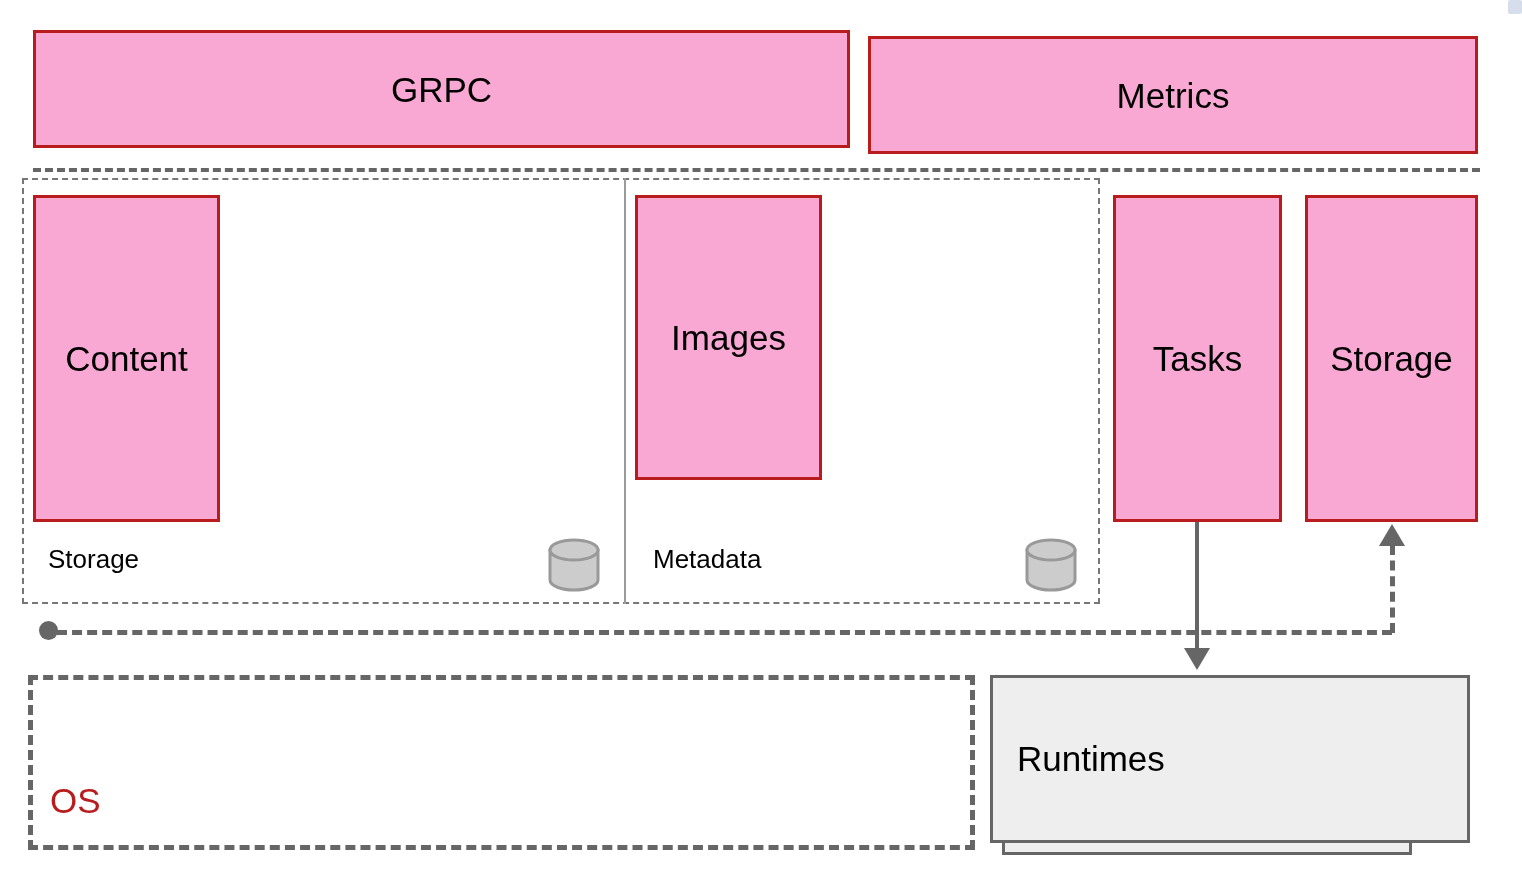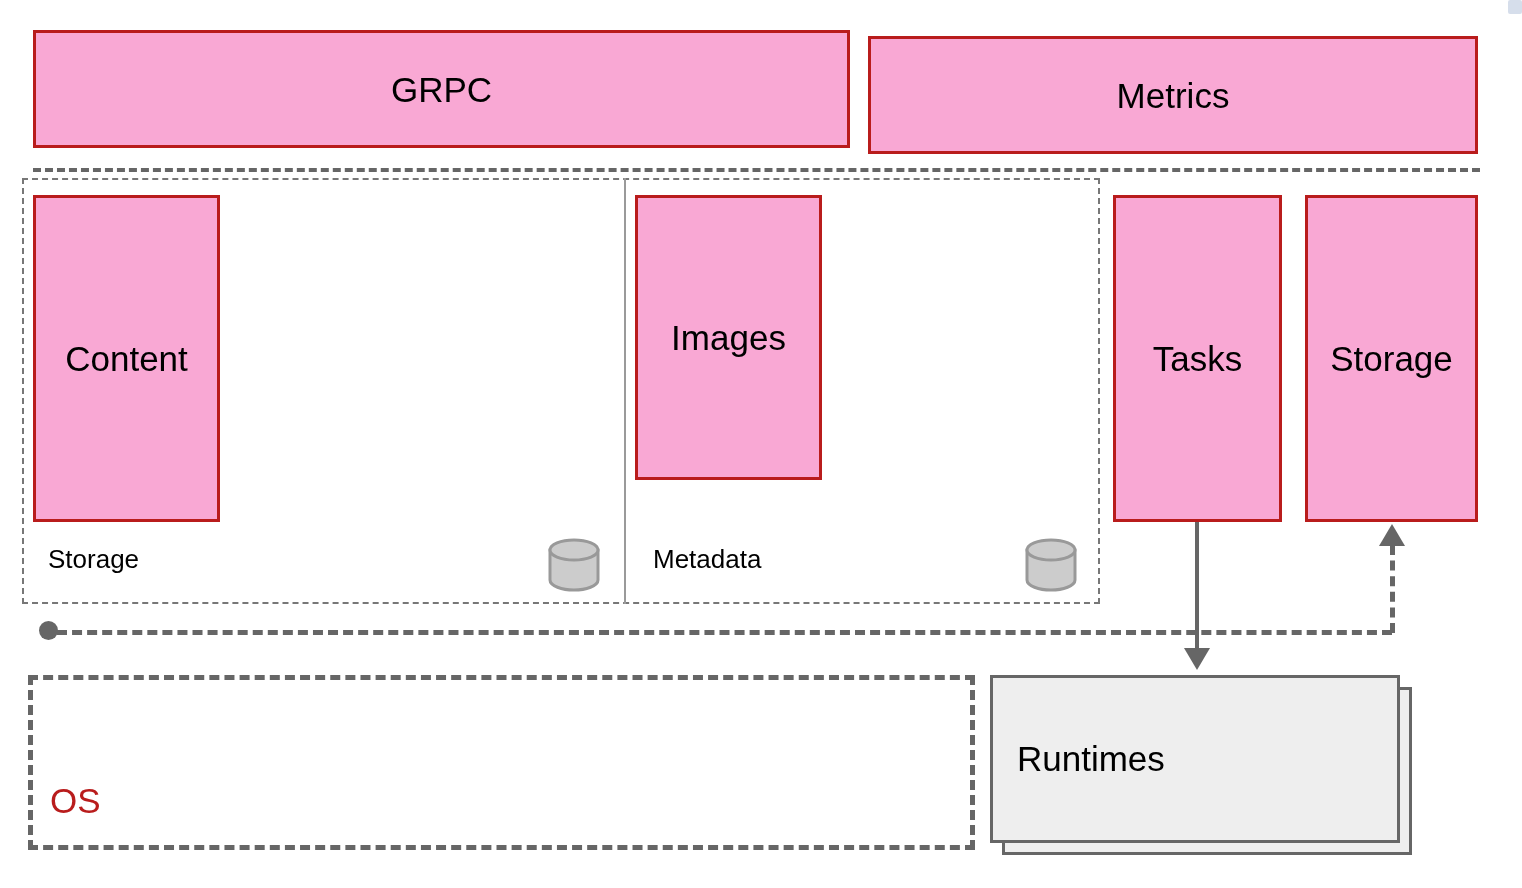--- a/index.html
+++ b/index.html
@@ -209,18 +209,18 @@
   <div class="arrow-up" style="left:1379px; top:524px;"></div>
 
   <div class="v-solid" style="left:1195px; top:522px; height:128px;"></div>
   <div class="arrow-down" style="left:1184px; top:648px;"></div>
 
   <div class="os-box" style="left:28px; top:675px; width:947px; height:175px;"></div>
   <div class="os-label" style="left:50px; top:783px;">OS</div>
 
   <div class="stack-wrap" style="left:990px; top:675px; width:424px; height:180px;">
     <div class="stack-back" style="left:12px; top:12px; width:410px; height:168px;"></div>
-    <div class="stack-front" style="left:0px; top:0px; width:410px; height:168px;">
+    <div class="stack-front" style="left:0px; top:0px; width:480px; height:168px;">
       <span class="node-label">Runtimes</span>
     </div>
   </div>
 
 </div>
 
 </body></html>

